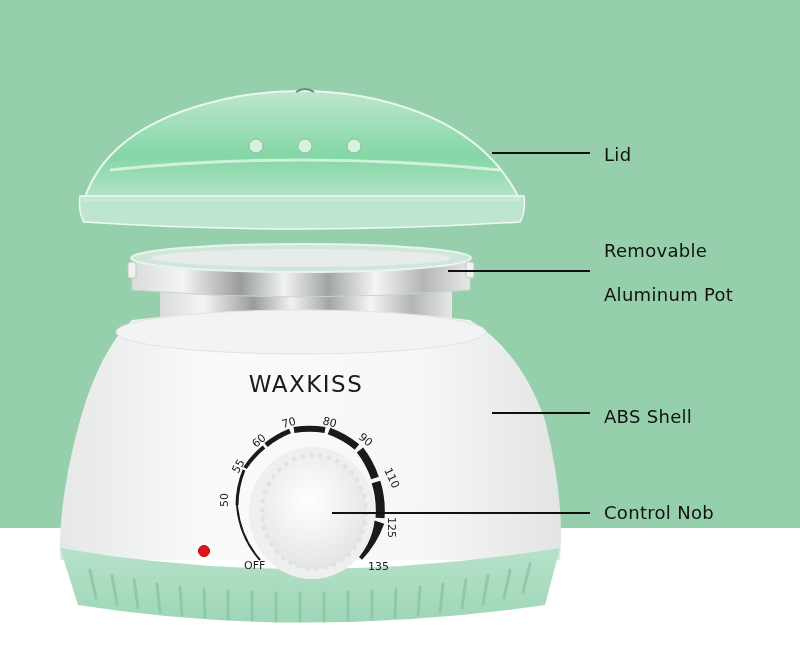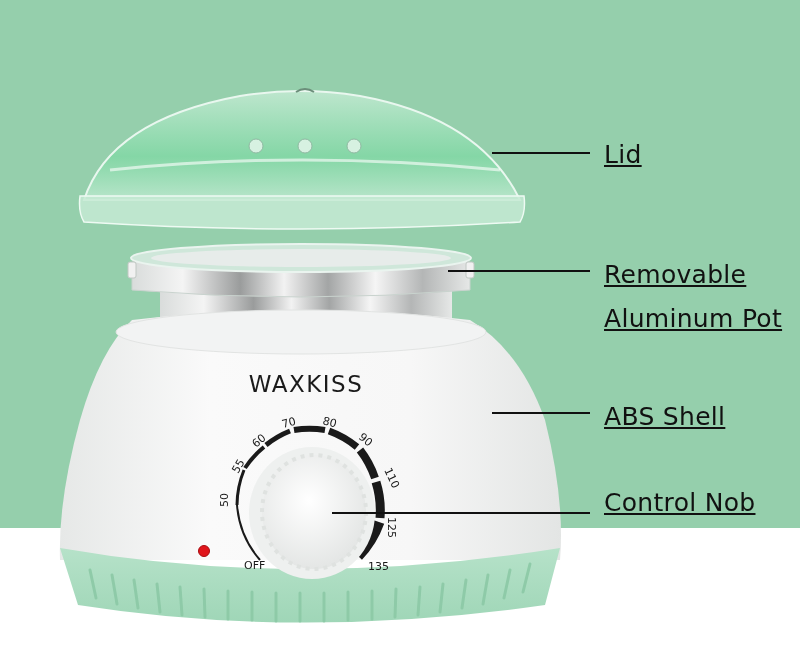--- a/index.html
+++ b/index.html
@@ -1,20 +1,20 @@
 <!DOCTYPE html>
 <html><head>
 <meta charset="utf-8">
 <style>
   html,body{margin:0;padding:0;}
   body{width:800px;height:664px;overflow:hidden;position:relative;background:#ffffff;font-family:"DejaVu Sans","Liberation Sans",sans-serif;}
   .bg-green{position:absolute;left:0;top:0;width:800px;height:528px;background:#95cfac;}
   .bg-floor{position:absolute;left:0;top:528px;width:800px;height:136px;background:#ffffff;}
   svg.art{position:absolute;left:0;top:0;}
-  .label{position:absolute;color:#111;font-size:25px;line-height:38px;letter-spacing:0.3px;font-family:"DejaVu Sans","Liberation Sans",sans-serif;text-decoration:underline;}
+  .label{position:absolute;color:#111;font-size:18px;line-height:38px;letter-spacing:0.3px;font-family:"DejaVu Sans","Liberation Sans",sans-serif;}
   .leader{position:absolute;height:2px;background:#111;}
 </style>
 </head>
 <body>
 
 <div class="bg-green"></div>
 <div class="bg-floor"></div>
 
 <svg class="art" width="800" height="664" viewBox="0 0 800 664">
   <defs>
@@ -135,22 +135,22 @@
 </svg>
 
 <div class="leader" style="left:492px;top:152px;width:98px;"></div>
 <div class="leader" style="left:448px;top:270px;width:142px;"></div>
 <div class="leader" style="left:492px;top:412px;width:98px;"></div>
 <div class="leader" style="left:332px;top:512px;width:258px;"></div>
 
 <div class="label" style="left:604px;top:136px;">
   <div>Lid</div>
 </div>
-<div class="label" style="left:604px;top:232px;margin-top:24px;">
+<div class="label" style="left:604px;top:232px;">
   <div>Removable</div>
   <div style="margin-top:6px;text-align:right;">Aluminum Pot</div>
 </div>
 <div class="label" style="left:604px;top:398px;">
   <div>ABS Shell</div>
 </div>
 <div class="label" style="left:604px;top:476px;">
-  <div style="margin-top:8px;">Control Nob</div>
+  <div style="margin-top:18px;">Control Nob</div>
 </div>
 
 </body></html>

